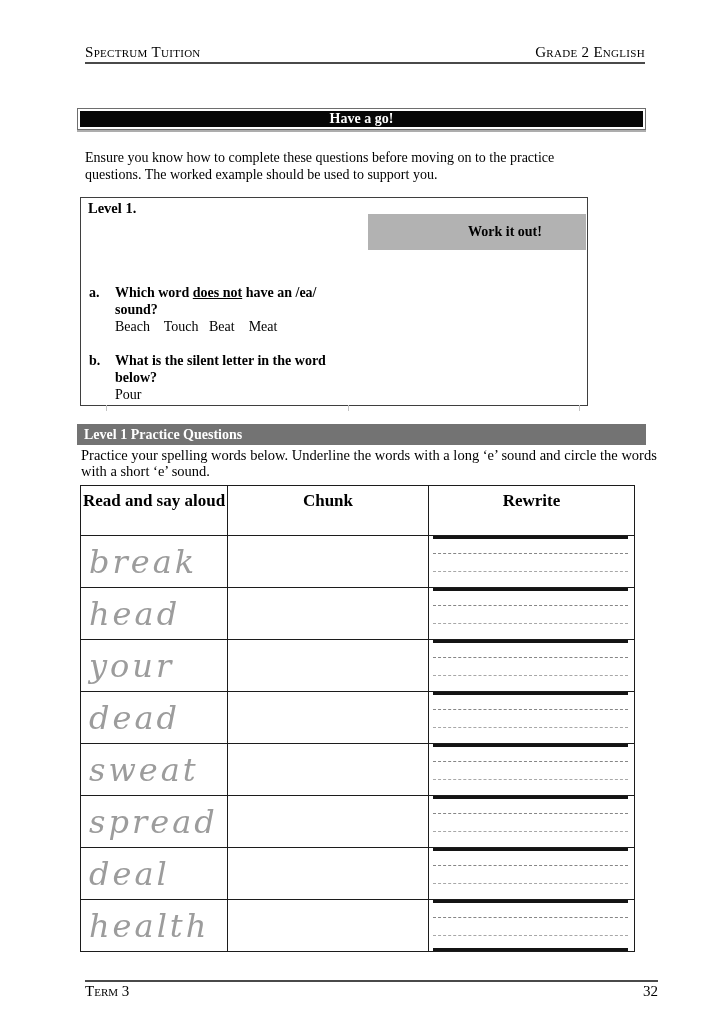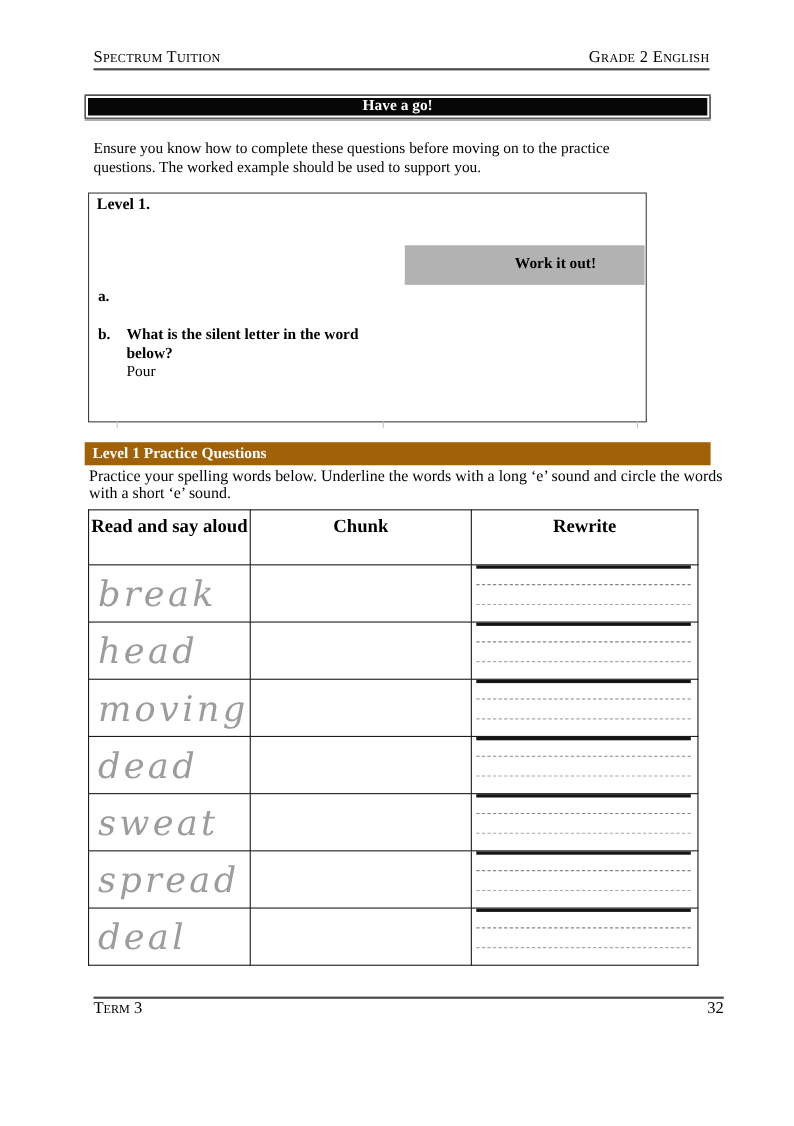--- a/index.html
+++ b/index.html
@@ -16,21 +16,21 @@
   .header {
     margin: 44px 77px 0 85px;
     display: flex; justify-content: space-between; align-items: flex-end;
     font-size: 15px; font-variant: small-caps; letter-spacing: 0.3px;
     border-bottom: 2px solid #4a4a4a;
     padding-bottom: 1px;
   }
 
   
   .banner-have-a-go {
-    margin: 22px 0 0 77px;
+    margin: 44px 0 0 77px;
     width: 569px; height: 22px;
     background: #070707;
     border: 1px solid #6e6e6e;
     box-shadow: inset 0 0 0 2px #ffffff, 0 2px 0 #adadad;
     color: #ffffff; font-weight: bold; font-size: 14px;
     display: flex; align-items: center; justify-content: center;
   }
 
   
   .intro {
@@ -49,37 +49,36 @@
   .level-label {
     position: absolute; top: 2px; left: 7px;
     font-weight: bold; font-size: 14.5px;
   }
   .work-it-out {
     position: absolute; top: 16px; right: 1px; left: 287px; height: 36px;
     background: #b2b2b2;
     font-weight: bold; font-size: 14px;
     display: flex; align-items: center; justify-content: center;
     padding-left: 56px;
-    margin-top: 31px;
   }
   .questions { position: absolute; top: 86px; left: 8px; width: 290px; }
   .question { display: flex; }
   .question + .question { margin-top: 17px; }
   .q-marker { width: 26px; font-weight: bold; font-size: 14px; line-height: 17px; flex: none; }
   .q-text { font-weight: bold; font-size: 14px; line-height: 17px; }
   .underlined { text-decoration: underline; }
   .q-options, .q-answer { font-weight: normal; font-size: 14px; line-height: 17px; white-space: pre; }
   .tick { position: absolute; bottom: -6px; width: 1px; height: 6px; background: #c4c4c4; }
   .tick.t1 { left: 25px; } .tick.t2 { left: 267px; } .tick.t3 { left: 498px; }
 
   
   .banner-practice {
     margin: 18px 0 0 77px;
     width: 569px; height: 21px;
-    background: #a16207; color: #ffffff;
+    background: #737373; color: #ffffff;
     font-weight: bold; font-size: 14px;
     display: flex; align-items: center;
     padding-left: 7px;
   }
   .instructions {
     margin: 2px 0 6px 81px;
     width: 578px;
     font-size: 14.5px; line-height: 16px;
   }
 
@@ -139,20 +138,24 @@
 
 <div class="worked-box">
   <span class="level-label">Level 1.</span>
   <div class="work-it-out">
     <span>Work it out!</span>
   </div>
 
   <div class="questions">
     <div class="question">
       <span class="q-marker">a.</span>
+      <div class="q-body">
+        <div class="q-text"><span>Which word </span><span class="underlined">does not</span><span> have an /ea/</span><br><span>sound?</span></div>
+        <div class="q-options">Beach    Touch   Beat    Meat</div>
+      </div>
     </div>
 
     <div class="question">
       <span class="q-marker">b.</span>
       <div class="q-body">
         <div class="q-text"><span>What is the silent letter in the word</span><br><span>below?</span></div>
         <div class="q-answer">Pour</div>
       </div>
     </div>
   </div>
@@ -198,21 +201,21 @@
       <td class="chunk-cell"></td>
       <td class="rewrite-cell">
           <div class="guide">
             <i class="gl top"></i>
             <i class="gl mid1"></i>
             <i class="gl mid2"></i>
           </div>
         </td>
     </tr>
     <tr>
-      <td class="word-cell">moving</td>
+      <td class="word-cell">your</td>
       <td class="chunk-cell"></td>
       <td class="rewrite-cell">
           <div class="guide">
             <i class="gl top"></i>
             <i class="gl mid1"></i>
             <i class="gl mid2"></i>
           </div>
         </td>
     </tr>
     <tr>
@@ -249,20 +252,32 @@
         </td>
     </tr>
     <tr>
       <td class="word-cell">deal</td>
       <td class="chunk-cell"></td>
       <td class="rewrite-cell">
           <div class="guide">
             <i class="gl top"></i>
             <i class="gl mid1"></i>
             <i class="gl mid2"></i>
+          </div>
+        </td>
+    </tr>
+    <tr>
+      <td class="word-cell">health</td>
+      <td class="chunk-cell"></td>
+      <td class="rewrite-cell">
+          <div class="guide">
+            <i class="gl top"></i>
+            <i class="gl mid1"></i>
+            <i class="gl mid2"></i>
+            <i class="gl base"></i>
           </div>
         </td>
     </tr>
   </tbody>
 </table>
 
 <div class="footer">
   <span class="term">Term 3</span>
   <span>32</span>
 </div>

